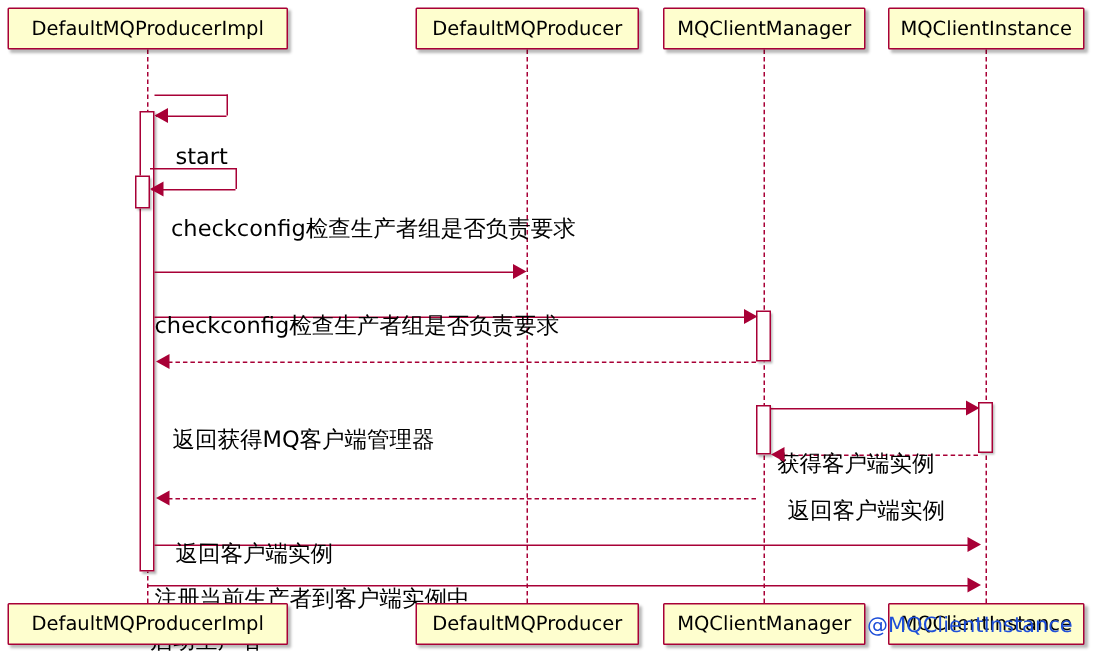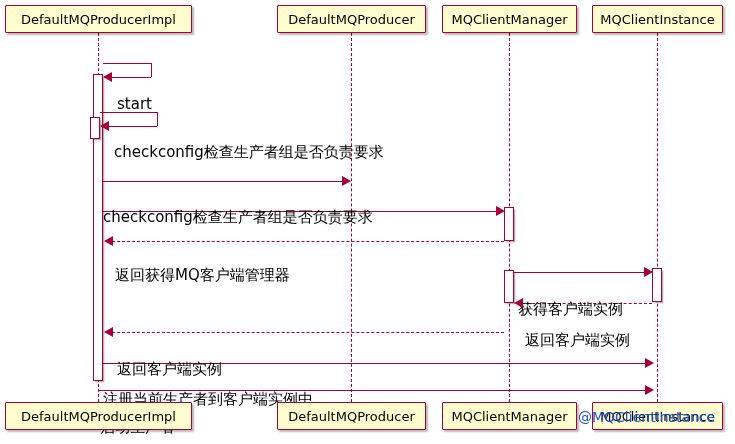--- a/index.html
+++ b/index.html
@@ -142,21 +142,21 @@
   <div class="msg-line" style="left:101px; top:126px; width:56px;"></div>
   <div class="arrow left" style="left:100px; top:121px;"></div>
 
   <div class="msg-label" style="left:103px; top:162px;">checkconfig检查生产者组是否负责要求</div>
   <div class="msg-line" style="left:103px; top:181px; width:241px;"></div>
   <div class="arrow right" style="left:342px; top:176px;"></div>
 
   <div class="msg-line" style="left:103px; top:211px; width:396px;"></div>
   <div class="arrow right" style="left:496px; top:206px;"></div>
 
-  <div class="msg-label" style="left:115px; top:220px;">返回获得MQ客户端管理器</div>
+  <div class="msg-label" style="left:115px; top:238px;">返回获得MQ客户端管理器</div>
   <div class="msg-line dashed" style="left:107px; top:241px; width:397px;"></div>
   <div class="arrow left" style="left:104px; top:236px;"></div>
 
   <div class="msg-label" style="left:518px; top:254px;">获得客户端实例</div>
   <div class="msg-line" style="left:514px; top:272px; width:133px;"></div>
   <div class="arrow right" style="left:644px; top:267px;"></div>
 
   <div class="msg-label" style="left:525px; top:285px;">返回客户端实例</div>
   <div class="msg-line dashed" style="left:517px; top:303px; width:135px;"></div>
   <div class="arrow left" style="left:514px; top:298px;"></div>

